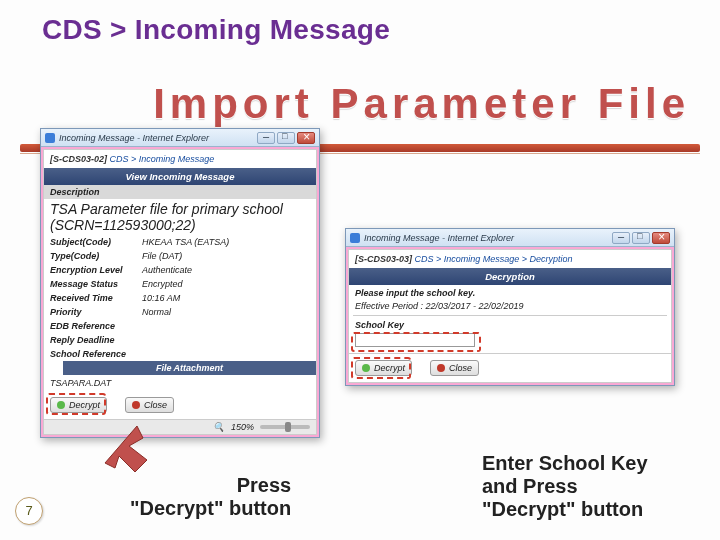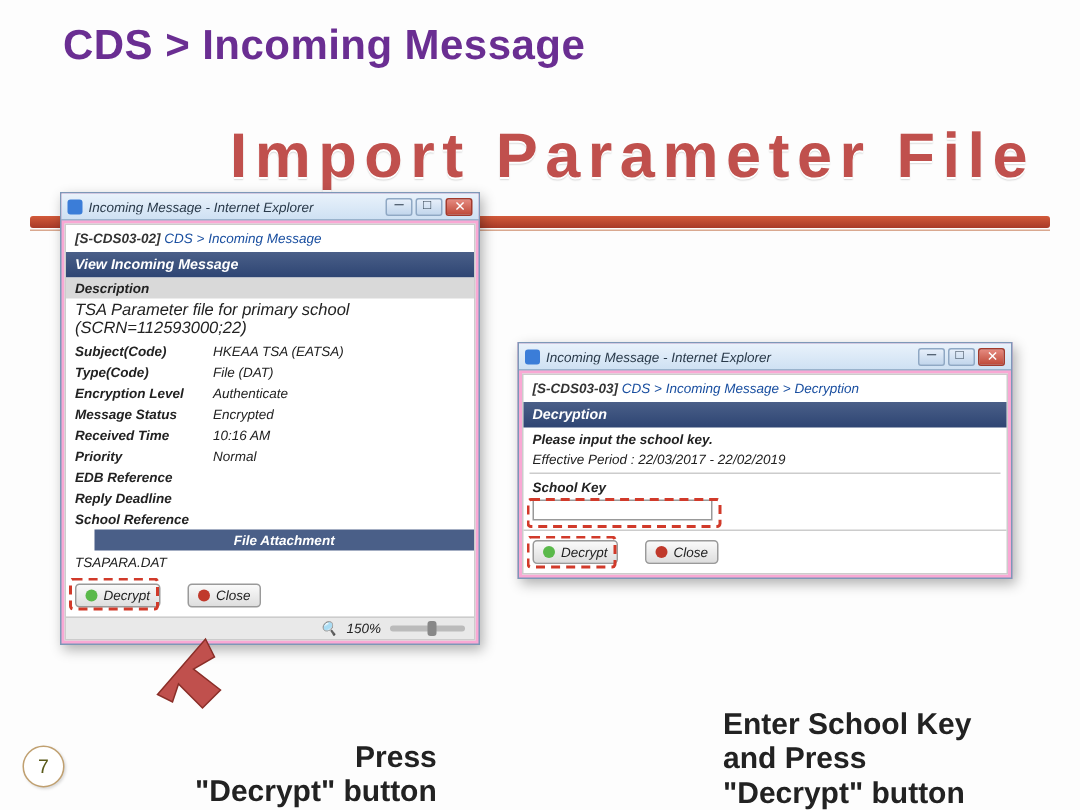--- a/index.html
+++ b/index.html
@@ -98,20 +98,21 @@
   .winbtn.min::after { content:"–"; position:absolute; top:-3px; left:5px; font-size:11px; color:#2a3a4a;}
   .winbtn.max::after { content:"□"; position:absolute; top:-2px; left:4px; font-size:9px; color:#2a3a4a;}
   .content { background:#fff; margin:2px; border:1px solid #ccc; }
   .crumb { padding:4px 6px; font-size:9px; color:#333; }
   .crumb .code { font-weight:bold; }
   .crumb .link { color:#1a4fa0; }
   .sectionbar {
     background: linear-gradient(#4a5f88,#2e4573);
     color:#fff; font-weight:bold; font-size:9.5px;
     padding:3px 6px;
+    text-align:center;
   }
   .graybar {
     background:#d9d9d9; font-weight:bold; font-size:9px; padding:2px 6px;
   }
   .kv { display:grid; grid-template-columns: 92px 1fr; font-size:9px; }
   .kv div { padding:2px 6px; }
   .kv .k { font-weight:bold; }
   .attbar { background:#4a5f88; color:#fff; text-align:center; font-size:9px; padding:2px; font-weight:bold;margin-left:19px;}
   .attrow { padding:3px 6px; font-size:9px; }
   .btnrow { padding:6px; display:flex; gap:18px; align-items:center; }
@@ -128,21 +129,20 @@
   .dot.green { background:#5ab94a; }
   .dot.red { background:#c0392b; }
   .statusbar { display:flex; align-items:center; justify-content:flex-end; gap:6px; padding:2px 6px; background:#e9e9e9; border-top:1px solid #ccc; font-size:9px;}
   .zoom-slider { width:50px; height:4px; background:#bbb; position:relative; border-radius:2px;}
   .zoom-slider::after { content:""; position:absolute; left:50%; top:-3px; width:6px; height:10px; background:#888; border-radius:2px;}
   .dashbox { border:2.5px dashed #d13a2a; border-radius:3px; position:absolute; }
   .caption {
     position:absolute;
     font-size:20px; font-weight:bold; color:#222;
     line-height:1.15;
-    margin-top:20px;
   }
   .schoolkey-input {
     width:120px; height:14px; border:1px solid #999; background:#fff; margin:3px 6px 6px;
   }
   
   #win1 { left:40px; top:128px; width:280px; }
   #win1 .content { height:auto; }
   
   #win2 { left:345px; top:228px; width:330px; }
 </style>
@@ -163,21 +163,21 @@
       <div class="winbtn close"></div>
     </div>
   </div>
   <div class="content">
     <div class="crumb">
       <span class="code">[S-CDS03-02]</span>
       <span class="link">CDS &gt; Incoming Message</span>
     </div>
     <div class="sectionbar">View Incoming Message</div>
     <div class="graybar">Description</div>
-    <div style="padding:2px 6px;font-size:11px;">TSA Parameter file for primary school (SCRN=112593000;22)</div>
+    <div style="padding:2px 6px;font-size:14px;">TSA Parameter file for primary school (SCRN=112593000;22)</div>
     <div class="kv" id="kv1">
         <div class="k">Subject(Code)</div>
         <div>HKEAA TSA (EATSA)</div>
         <div class="k">Type(Code)</div>
         <div>File (DAT)</div>
         <div class="k">Encryption Level</div>
         <div>Authenticate</div>
         <div class="k">Message Status</div>
         <div>Encrypted</div>
         <div class="k">Received Time</div>

